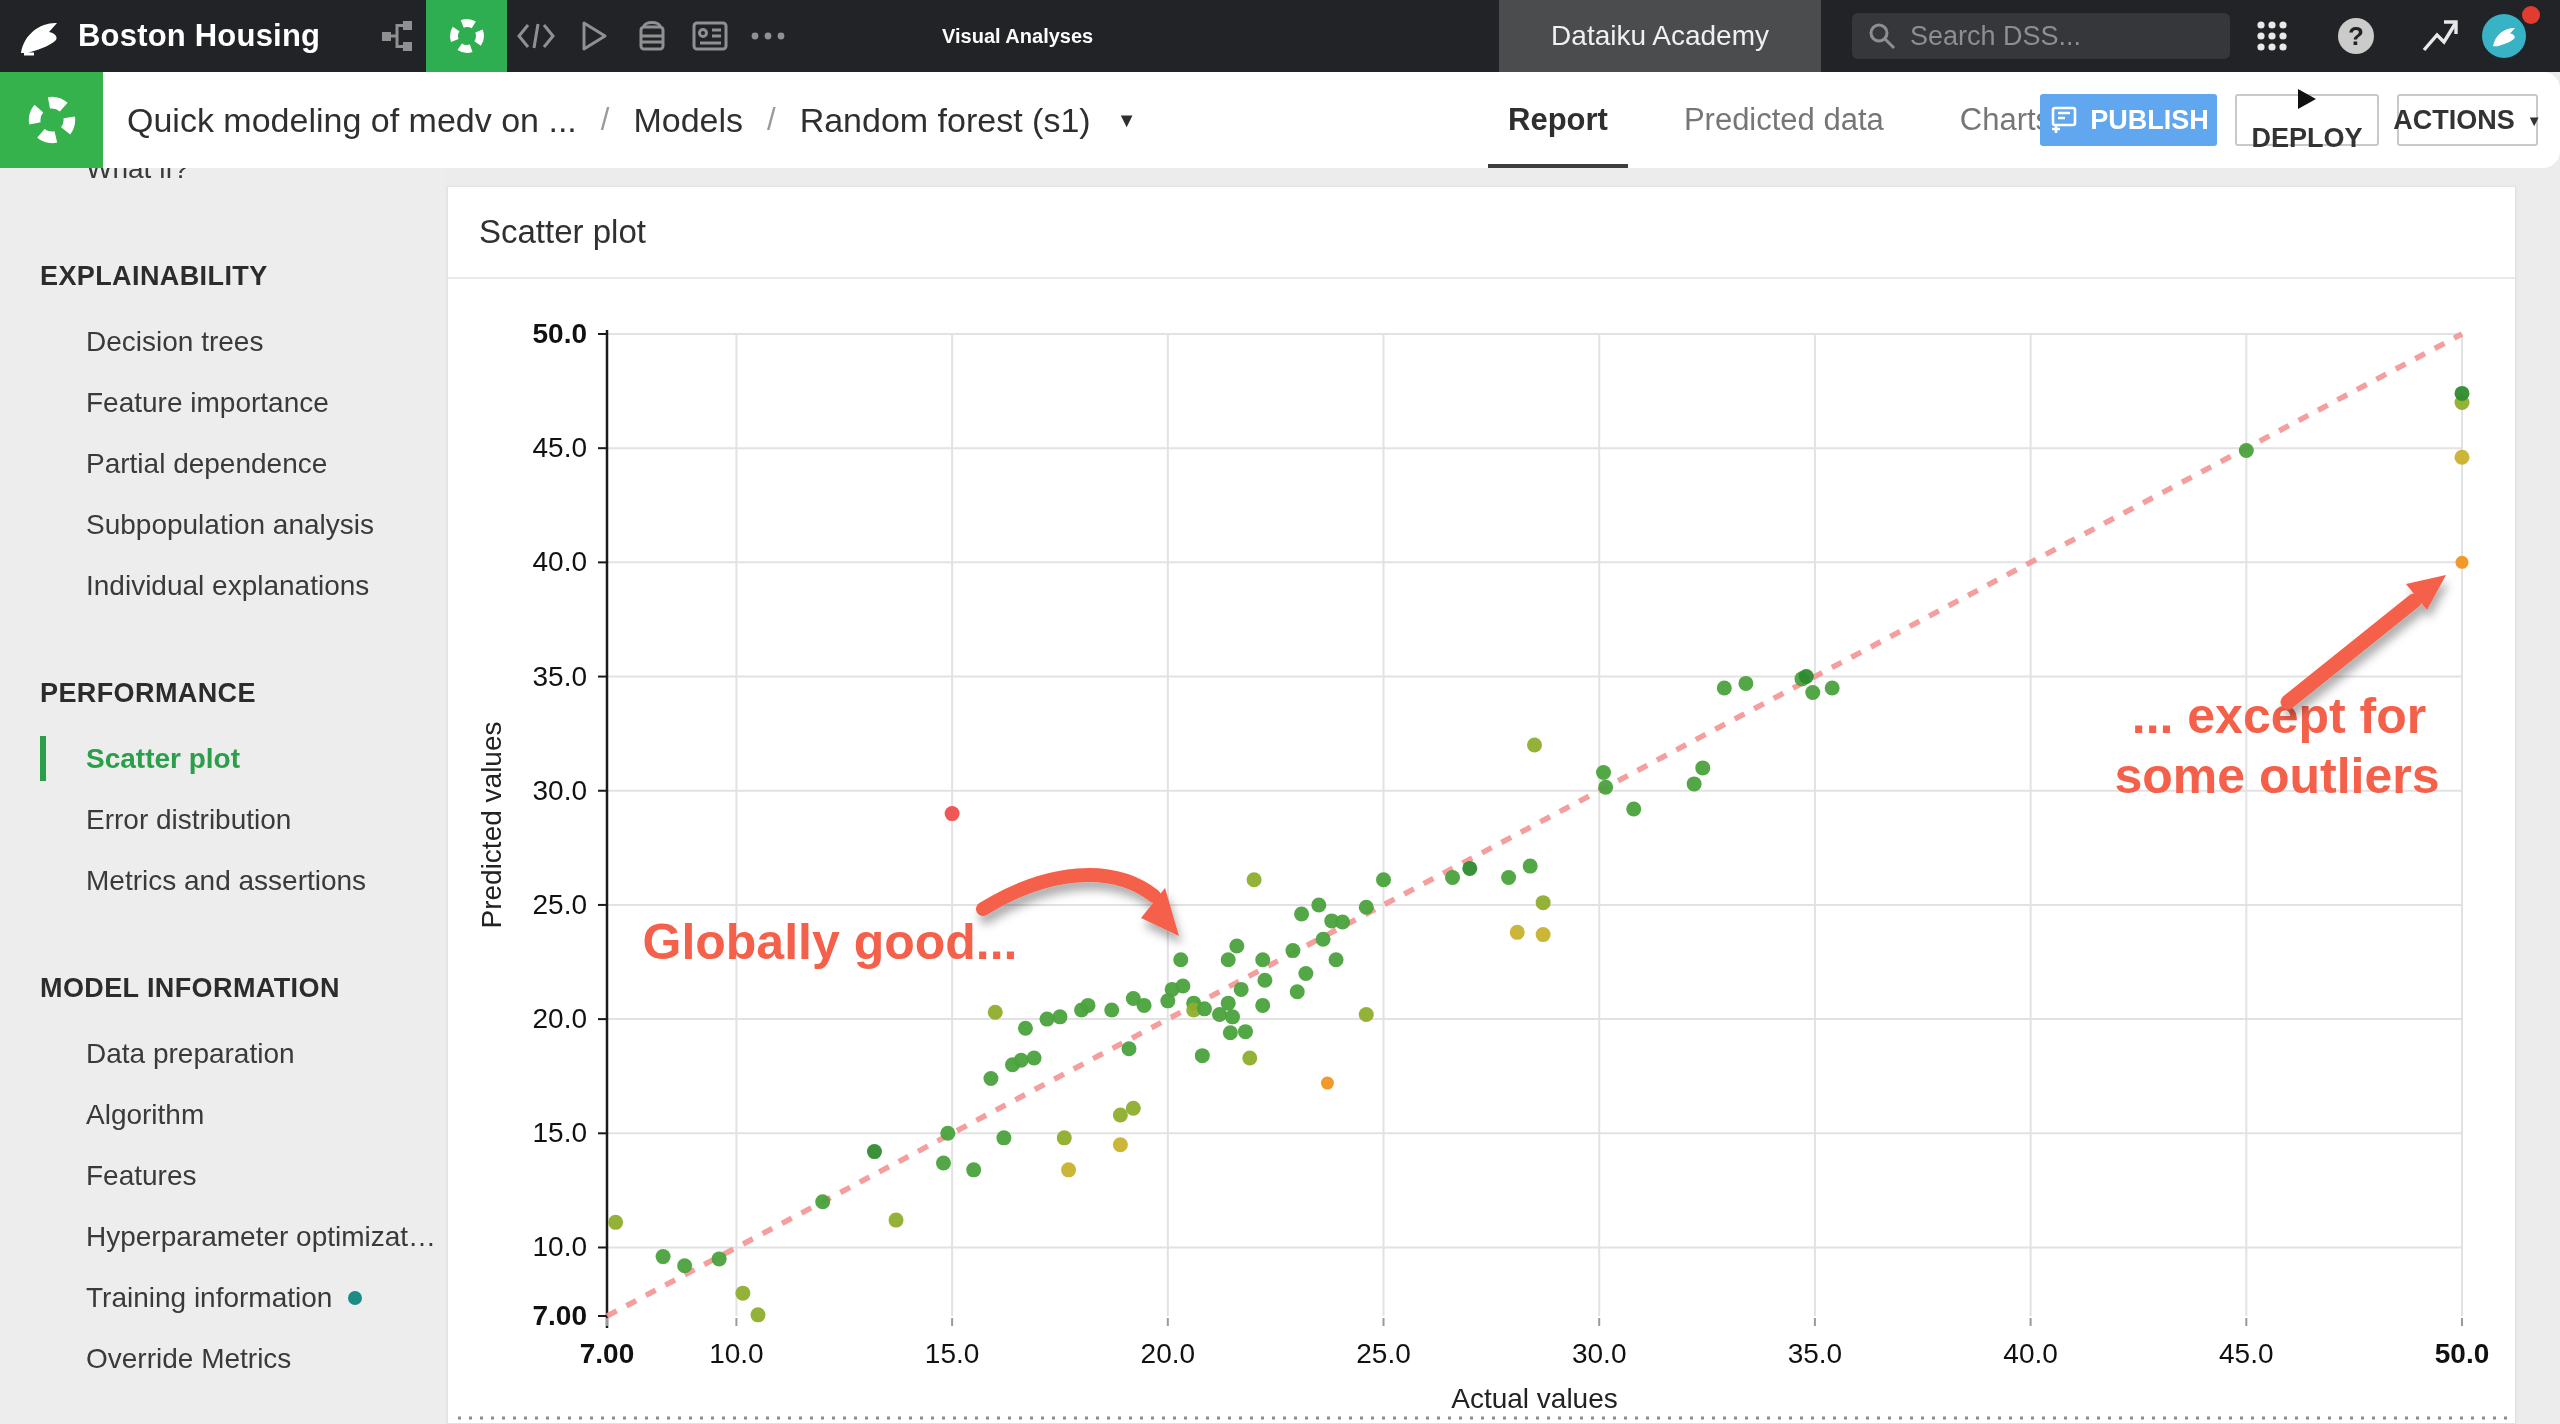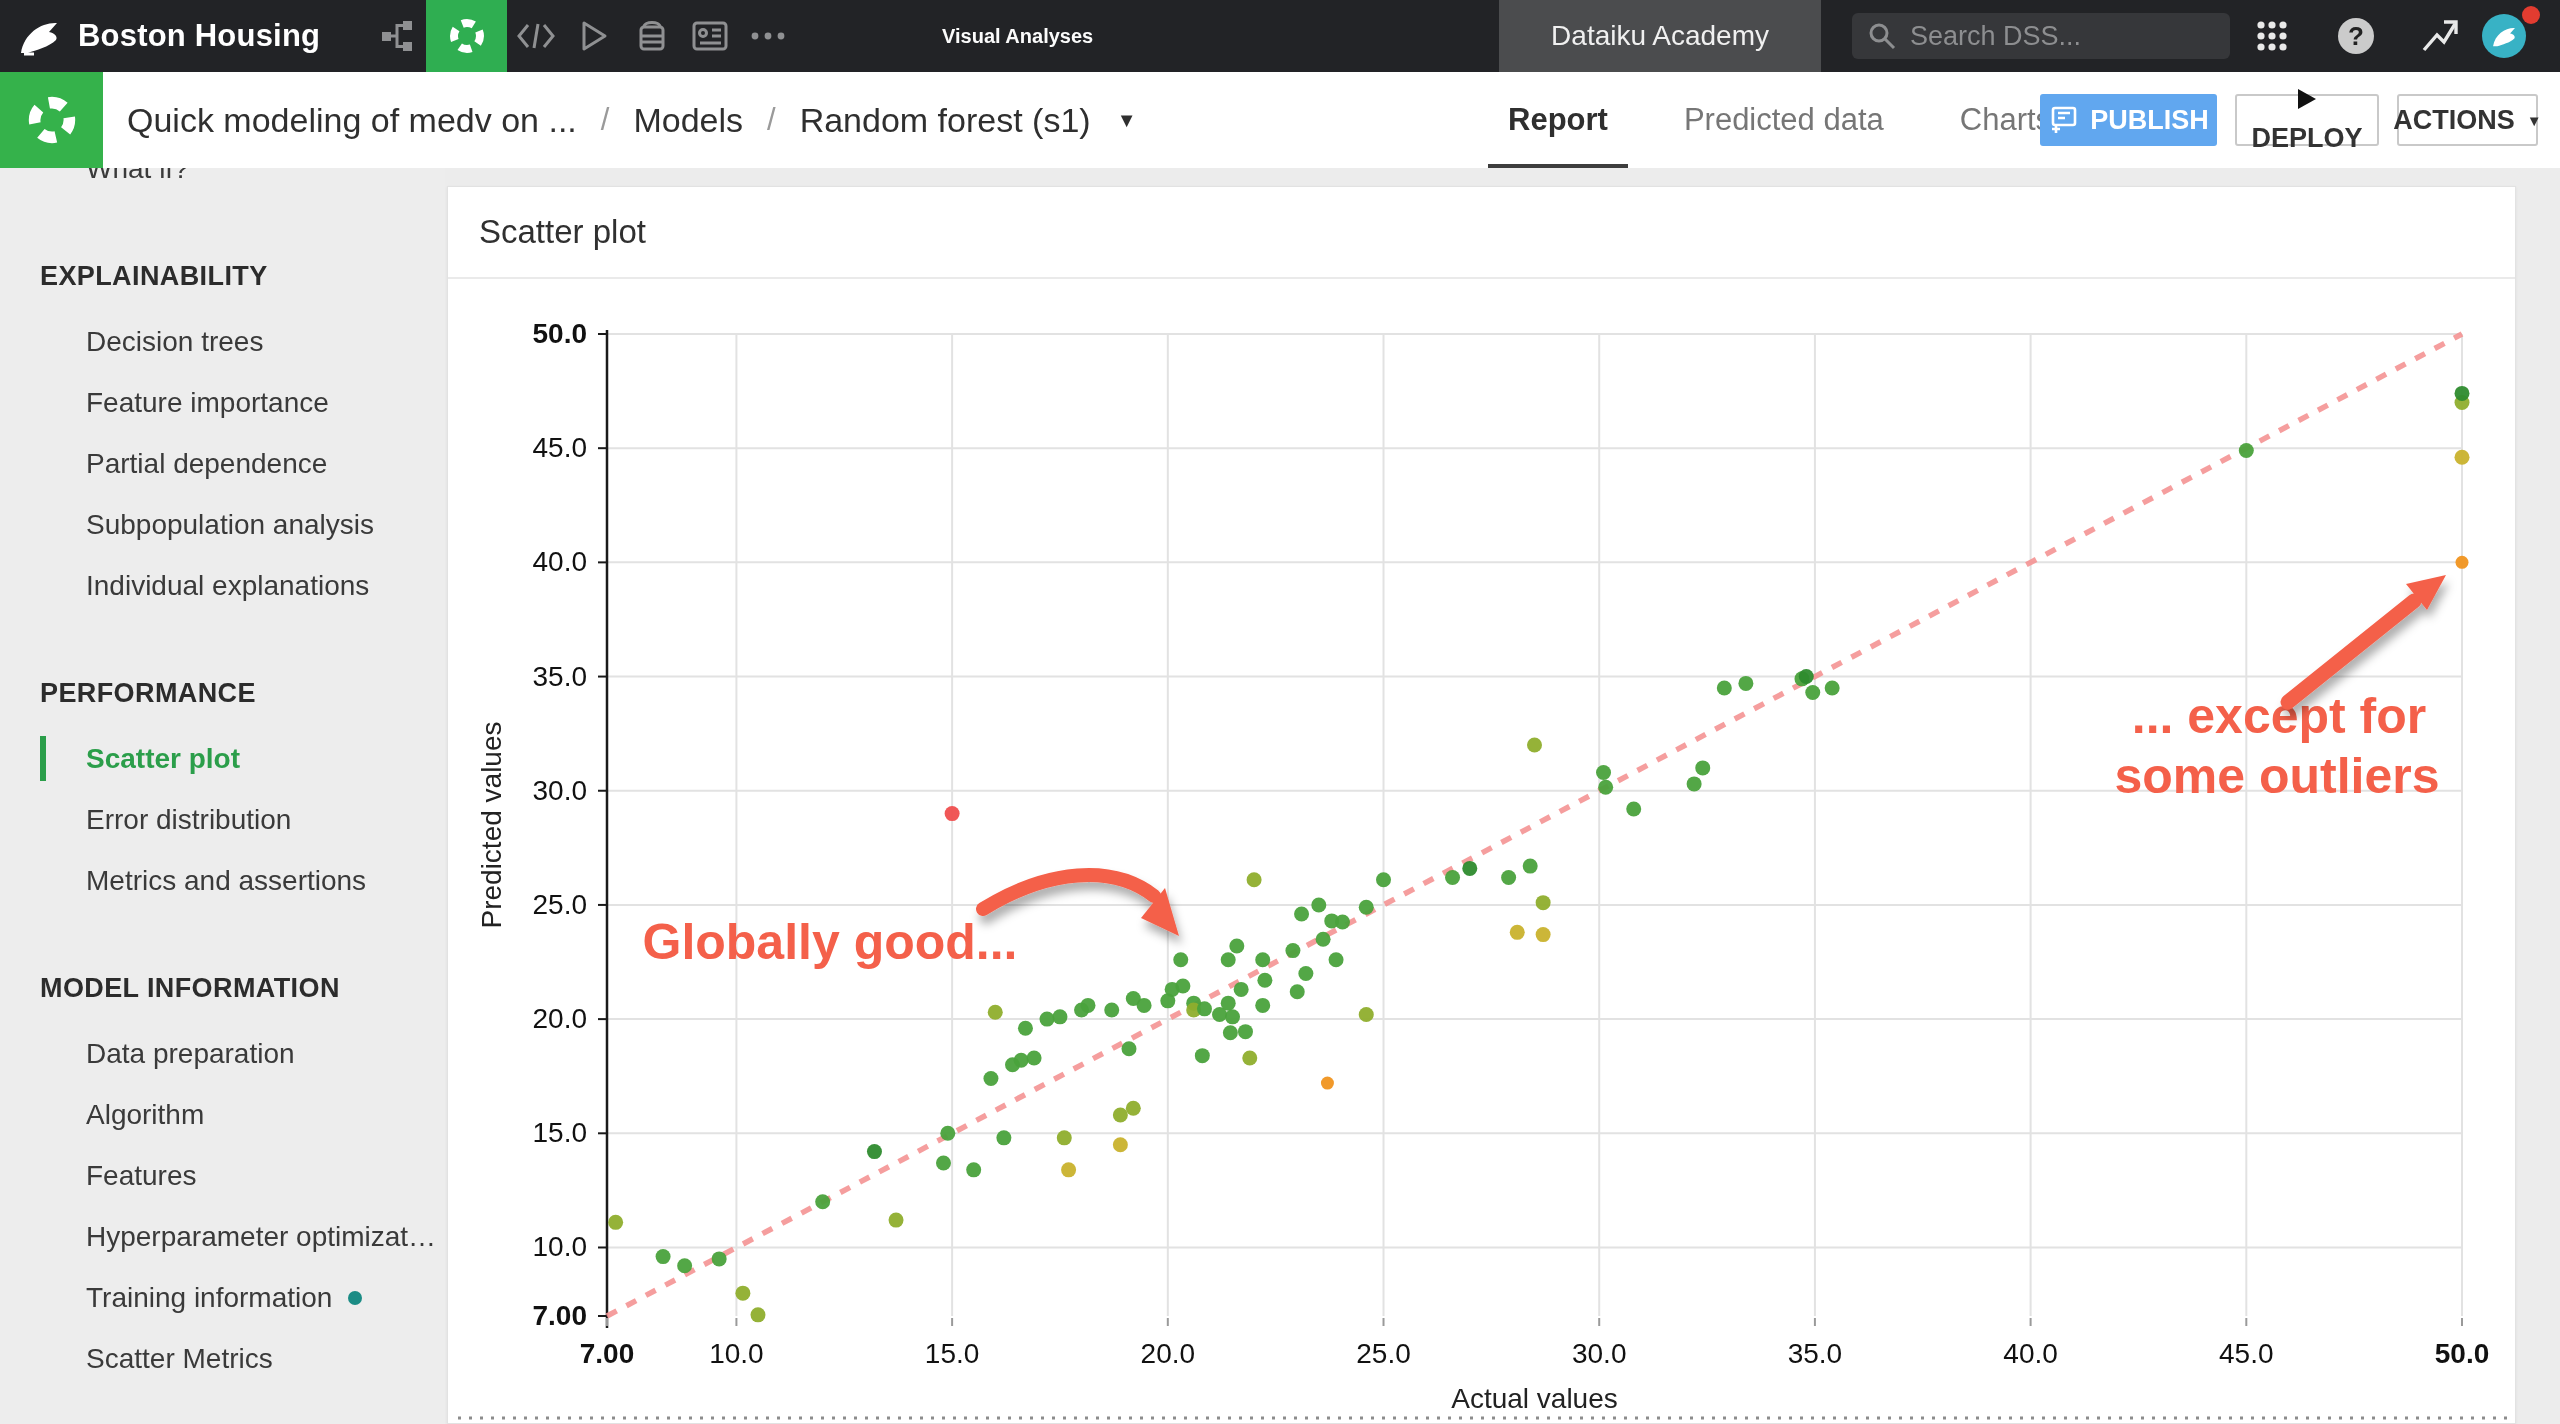--- a/index.html
+++ b/index.html
@@ -23,21 +23,21 @@
     display:flex; align-items:center; padding:0 16px; }
   .search-pill input { flex:1; background:transparent; border:none; outline:none; color:#cfcfcf;
     font-size:27px; font-family:"Liberation Sans",sans-serif; }
   .search-pill input::placeholder { color:#8d8e90; }
   .nav-util { width:84px; height:72px; display:flex; align-items:center; justify-content:center; cursor:pointer; }
   .avatar-wrap { position:relative; width:60px; height:72px; display:flex; align-items:center; margin-right:18px; cursor:pointer; }
   .avatar { width:44px; height:44px; border-radius:50%; background:#38b2c5; display:flex; align-items:center; justify-content:center; }
   .avatar-dot { position:absolute; right:2px; top:6px; width:18px; height:18px; border-radius:50%; background:#e23c30; }
 
   
-  .crumb-row { position:absolute; left:0; top:72px; width:2560px; height:96px; background:#ffffff; z-index:20; }
+  .crumb-row { position:absolute; left:0; top:72px; width:2560px; height:96px; background:#ffffff; z-index:20;border-radius:17px; }
   .crumb-tile { position:absolute; left:0; top:0; width:103px; height:96px; background:#35b24b;
     display:flex; align-items:center; justify-content:center; }
   .crumbs { position:absolute; left:127px; top:0; height:96px; display:flex; align-items:center; font-size:34px; color:#2f2f2f; }
   .crumb-link { cursor:pointer; white-space:nowrap; }
   .crumb-sep { color:#9a9a9a; margin:0 24px; font-size:31px; }
   .crumb-caret { margin-left:26px; font-size:20px; color:#2f2f2f; cursor:pointer; }
   .report-tabs { position:absolute; left:1470px; top:0; height:96px; display:flex; align-items:stretch; }
   .rtab { position:relative; display:flex; align-items:center; padding:0 38px; font-size:31px; color:#767676; cursor:pointer; white-space:nowrap; }
   .rtab.active { color:#2f2f2f; font-weight:700; }
   .rtab.active::after { content:""; position:absolute; left:18px; right:18px; bottom:0; height:4px; background:#3d3d3d; }
@@ -260,21 +260,21 @@
         <span>Features</span>
       </div>
       <div class="side-item">
         <span>Hyperparameter optimizat…</span>
       </div>
       <div class="side-item">
         <span>Training information</span>
         <span class="tdot"></span>
       </div>
       <div class="side-item">
-        <span>Scatter Metrics</span>
+        <span>Override Metrics</span>
       </div>
     </div>
 </div>
 
 <div class="card">
   <div class="card-header">Scatter plot</div>
   <div class="chart-wrap">
     <svg id="chart-svg" width="2069" height="1144" viewBox="0 0 2069 1144">
         <defs>
           <filter id="ash" x="-30%" y="-30%" width="160%" height="160%">

